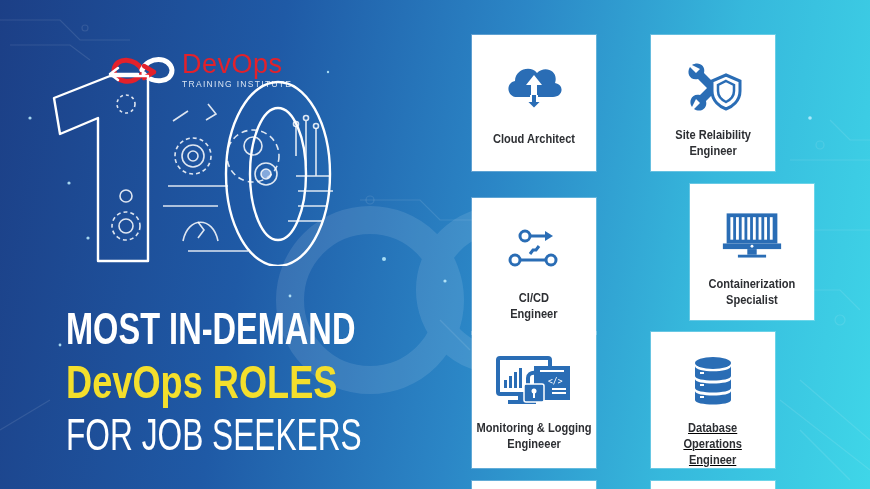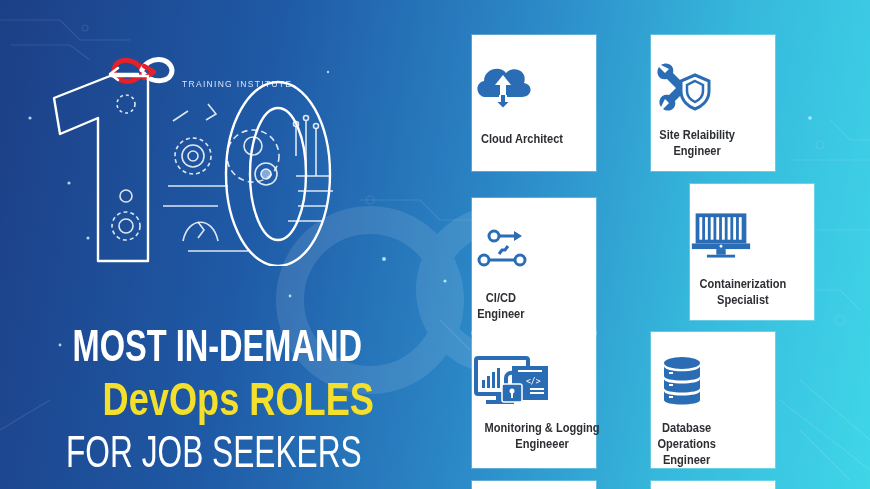--- a/index.html
+++ b/index.html
@@ -21,34 +21,34 @@
     position: absolute; left: 74px; top: 0px;
     font-size: 27px; line-height: 28px; color: #e3212b; font-weight: 400; letter-spacing: 0.5px;
   }
   .logo-sub {
     position: absolute; left: 74px; top: 29px;
     font-size: 8.5px; letter-spacing: 1.3px; color: #d9e4f2; font-weight: 400;
   }
   
   .big-ten { position: absolute; left: 48px; top: 66px; width: 290px; height: 200px; }
   
-  .headline { position: absolute; left: 66px; top: 321px; width: 400px; text-align: right; }
+  .headline { position: absolute; left: 66px; top: 304px; width: 400px; }
   .headline .l1, .headline .l2, .headline .l3 {
     font-family: "Liberation Sans", sans-serif;
     font-stretch: condensed;
     display: block; white-space: nowrap;
     transform-origin: left top;
   }
   .l1 { color: #ffffff; font-size: 44px; line-height: 50px; font-weight: 700; transform: scaleX(0.74); }
   .l2 { color: #f4df2c; font-size: 47px; line-height: 52px; font-weight: 700; transform: scaleX(0.77); margin-top: 2px;}
   .l3 { color: #ffffff; font-size: 44px; line-height: 50px; font-weight: 400; transform: scaleX(0.72); margin-top: 2px;}
   
   .card {
     position: absolute; background: #ffffff; width: 124px; height: 136px;
-    display: flex; flex-direction: column; align-items: flex-start;
+    display: flex; flex-direction: column; align-items: center;
     box-shadow: 0 0 0 1px rgba(255,255,255,0.25);
   }
   .card .icon { width: 62px; height: 58px; margin-top: 22px; display: flex; align-items: center; justify-content: center; }
   .card .label {
     color: #2d2f33; font-size: 13.5px; line-height: 16px; text-align: center; font-weight: 700;
     transform: scaleX(0.82); white-space: nowrap; margin-top: 12px;
   }
   .card .label span { display: block; }
 </style>
 </head>
@@ -93,20 +93,21 @@
   </g>
 </svg>
 
 <div class="logo">
   <svg class="logo-mark" viewBox="0 0 70 40">
     <path d="M34 20 C28 8 8 6 6 20 C6 32 24 36 34 24" fill="none" stroke="#e3212b" stroke-width="5" stroke-linecap="round"></path>
     <path d="M34 20 C40 6 62 6 64 20 C64 33 44 34 36 24" fill="none" stroke="#ffffff" stroke-width="5" stroke-linecap="round"></path>
     <path d="M36 16 L46 22 L36 28" fill="none" stroke="#e3212b" stroke-width="4.5" stroke-linecap="round" stroke-linejoin="round"></path>
     <path d="M2 24 H30 M10 18 L2 24 L10 30" fill="none" stroke="#ffffff" stroke-width="2.5" stroke-linecap="round" stroke-linejoin="round"></path>
   </svg>
+  <div class="logo-title">DevOps</div>
   <div class="logo-sub">TRAINING INSTITUTE</div>
 </div>
 
 <svg class="big-ten" viewBox="0 0 290 200">
   <g fill="none" stroke="#ffffff" stroke-width="2.4" stroke-linejoin="round">
 
     <path d="M6 32 L62 10 H100 V195 H50 V52 L12 68 Z"></path>
 
     <ellipse cx="230" cy="108" rx="52" ry="92"></ellipse>
     <ellipse cx="230" cy="108" rx="28" ry="66"></ellipse>
@@ -242,21 +243,21 @@
       <circle cx="40" cy="37" r="2.5" fill="#ffffff"></circle>
       <rect x="39" y="38" width="2" height="6" fill="#ffffff"></rect>
     </svg>
   </div>
   <div class="label" style="margin-top:8px;">
     <span>Monitoring &amp; Logging</span>
     <span>Engineeer</span>
   </div>
 </div>
 
-<div class="card" style="left:651px; top:332px;">
+<div class="card" style="left:651px; top:332px;text-decoration:underline;">
   <div class="icon" style="margin-top:20px;">
     <svg width="40" height="50" viewBox="0 0 40 50">
       <g fill="#2a6db5">
         <ellipse cx="20" cy="7" rx="18" ry="6"></ellipse>
         <path d="M2 10 C2 17 38 17 38 10 V20 C38 26 2 26 2 20 Z"></path>
         <path d="M2 23 C2 29 38 29 38 23 V32 C38 38 2 38 2 32 Z"></path>
         <path d="M2 35 C2 41 38 41 38 35 V44 C38 50 2 50 2 44 Z"></path>
       </g>
       <g fill="#ffffff">
         <rect x="7" y="16" width="4" height="2"></rect>

